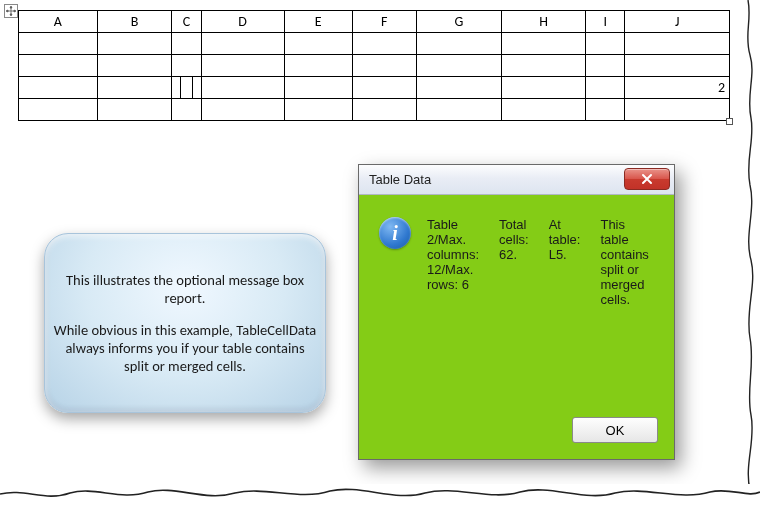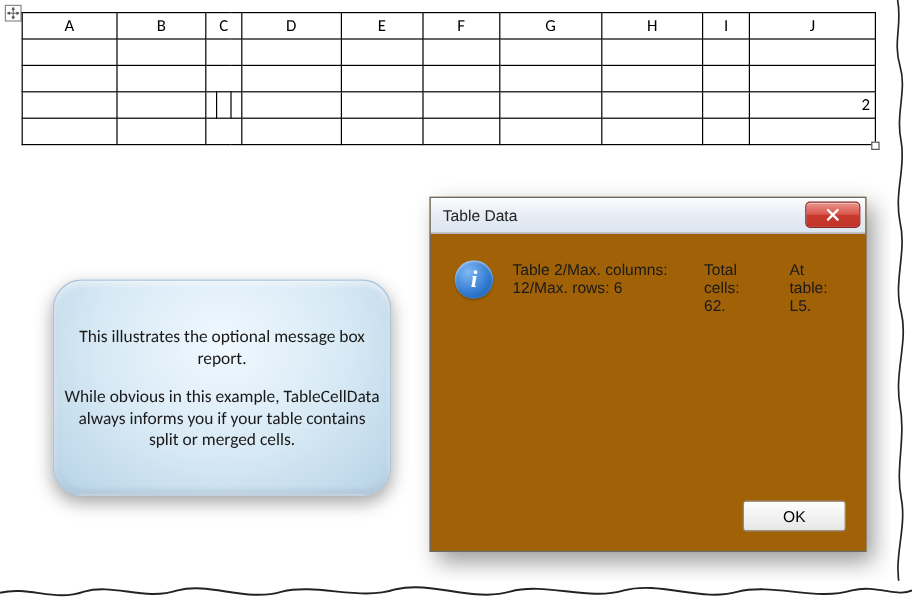--- a/index.html
+++ b/index.html
@@ -81,23 +81,23 @@
     flex-direction: column;
     justify-content: center;
     gap: 14px;
     border: 1px solid #a8c4db;
   }
   
   .dialog {
     position: absolute;
     left: 358px;
     top: 164px;
-    width: 364px;
+    width: 317px;
     height: 296px;
-    background: #a16207;
+    background: #84cc16;
     border: 1px solid #6a6a6a;
     box-shadow: 6px 8px 18px rgba(0,0,0,0.4);
     display: flex;
     flex-direction: column;
   }
   .dialog-titlebar {
     height: 30px;
     background: linear-gradient(to bottom, #fdfdfe 0%, #e9edf5 45%, #dde5f0 100%);
     border-bottom: 1px solid #b0b7c4;
     display: flex;
@@ -275,20 +275,21 @@
           <path d="M3 2 L11 10 M11 2 L3 10" stroke="#fff" stroke-width="2" stroke-linecap="round"></path>
         </svg>
       </div>
     </div>
     <div class="dialog-body">
       <div class="info-icon">i</div>
       <div class="dialog-text">
         <div>Table 2/Max. columns: 12/Max. rows: 6</div>
         <div>Total cells: 62.</div>
         <div>At table: L5.</div>
+        <div>This table contains split or merged cells.</div>
       </div>
     </div>
     <div class="dialog-footer">
       <button class="ok-btn">OK</button>
     </div>
   </div>
 
   <div class="torn-right">
     <svg width="18" height="510" viewBox="0 0 18 510" preserveAspectRatio="none">
       <path d="M6 0 C10 20 2 35 8 55 C14 75 4 95 9 118 C13 140 3 160 8 185 C14 210 2 235 9 260 C15 285 3 310 8 338 C13 365 4 390 9 415 C14 440 2 465 8 490 C11 500 6 505 7 510 L18 510 L18 0 Z" fill="#fff"></path>

